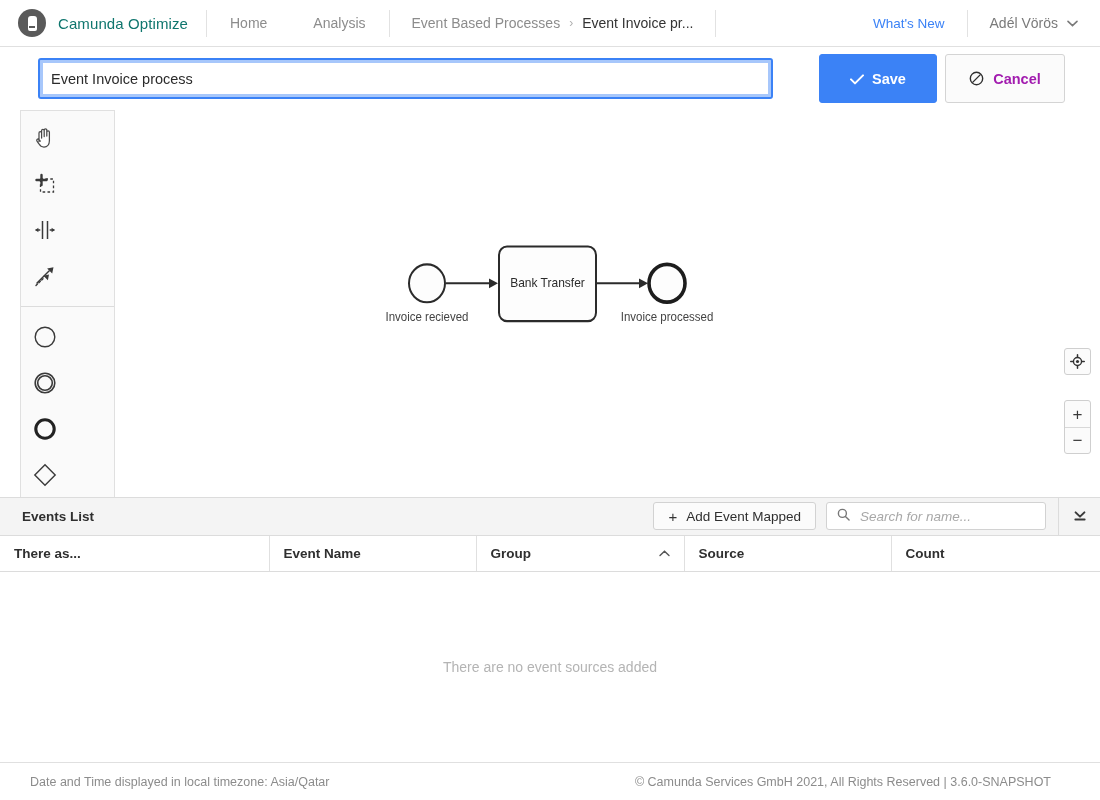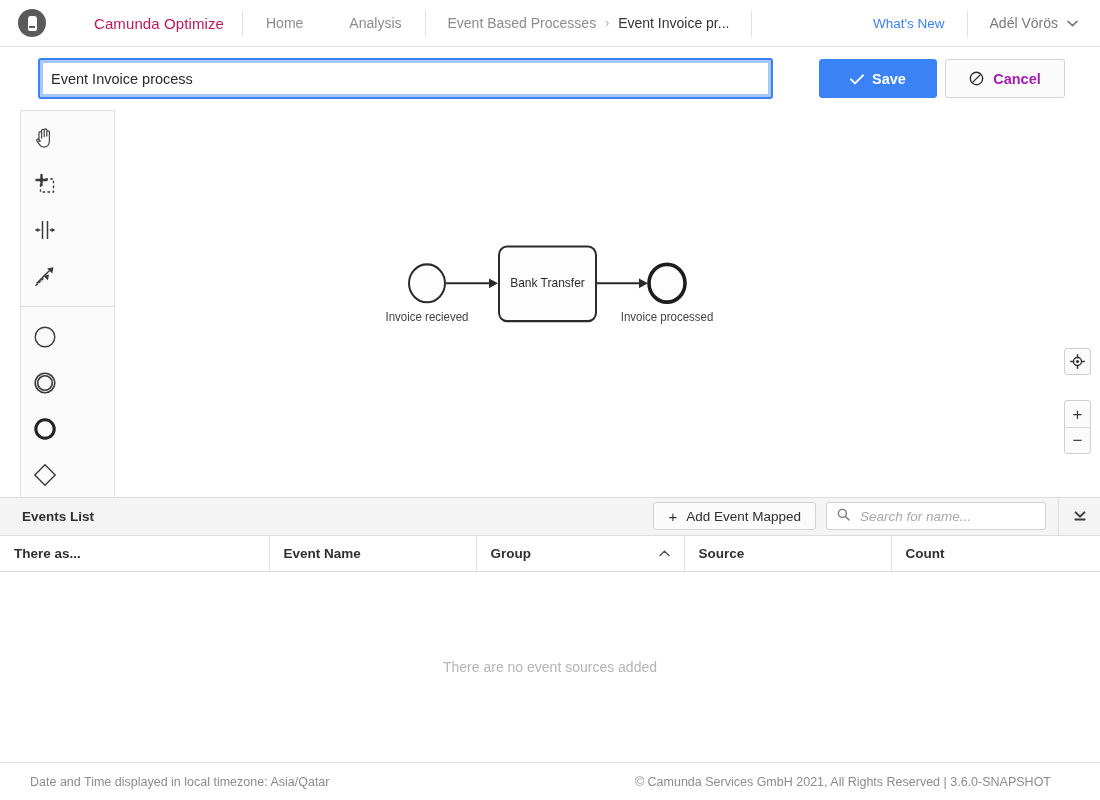--- a/index.html
+++ b/index.html
@@ -33,21 +33,21 @@
     width: 9px; height: 15px;
     border-radius: 3px 3px 2px 2px;
     background: #ffffff;
     position: relative;
   }
   .logo-mark .inner::after {
     content: ""; position: absolute;
     left: 1.5px; bottom: 2.5px; width: 6px; height: 2px;
     background: #5a5a5a;
   }
-  .brand-name { font-size: 15px; color: #be185d; letter-spacing: .1px; white-space: nowrap; margin-left: 36px; }
+  .brand-name { font-size: 15px; color: #0f766e; letter-spacing: .1px; white-space: nowrap; }
 
   .nav-sep { width: 1px; height: 27px; background: #e2e2e2; }
 
   .nav-links { display: flex; align-items: center; }
   .nav-link {
     font-size: 14px; color: #8c8c8c; padding: 0 23px;
     text-decoration: none; white-space: nowrap; cursor: pointer;
   }
   .breadcrumb { display: flex; align-items: center; padding: 0 22px; gap: 9px; }
   .bc-item { font-size: 14px; color: #8c8c8c; white-space: nowrap; cursor: pointer; }
@@ -74,21 +74,21 @@
     border-radius: 3px;
     outline: 3px solid rgba(59,130,246,0.45);
     outline-offset: -5px;
     font-size: 14.5px; color: #2b2b2b;
     padding: 0 11px;
     font-family: "Liberation Sans", sans-serif;
     background: #fff;
   }
   .tb-actions { display: flex; align-items: center; gap: 8px; margin-left: 46px; }
   .btn {
-    height: 39px; border-radius: 3px; display: inline-flex;
+    height: 49px; border-radius: 3px; display: inline-flex;
     align-items: center; justify-content: center; gap: 9px;
     font-size: 14.5px; font-weight: bold; cursor: pointer;
     padding: 0 20px; white-space: nowrap;
     font-family: "Liberation Sans", sans-serif;
   }
   .btn-primary { background: #3b82f6; border: 1px solid #3b82f6; color: #ffffff; width: 118px; }
   .btn-secondary { background: #fbfbfb; border: 1px solid #d4d4d4; color: #a21caf; width: 120px; }
   .ico-check { width: 13px; height: 13px; display: inline-block; }
   .ico-ban { width: 15px; height: 15px; display: inline-block; }
 

